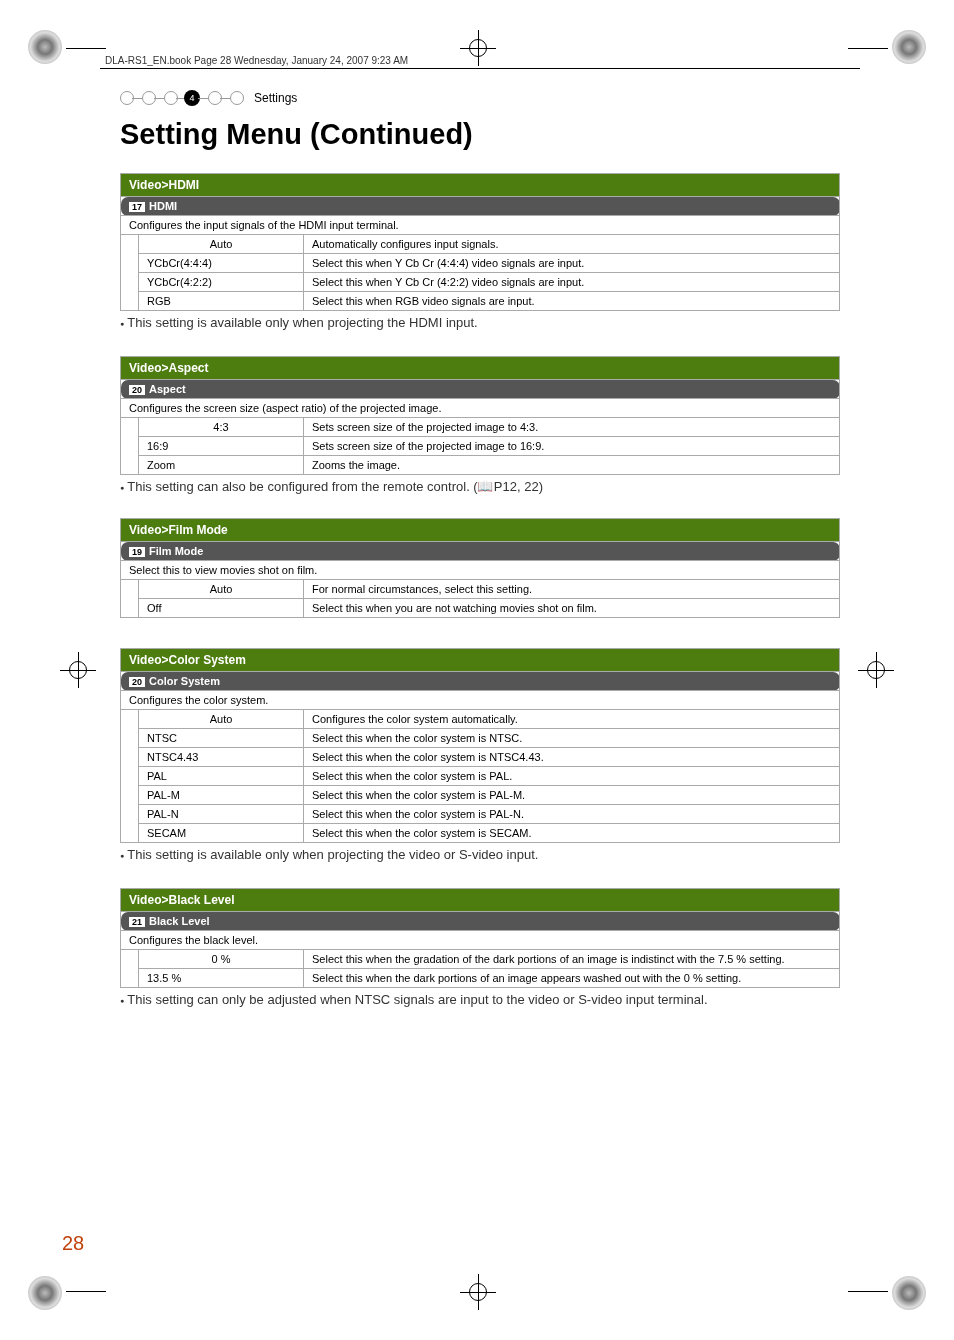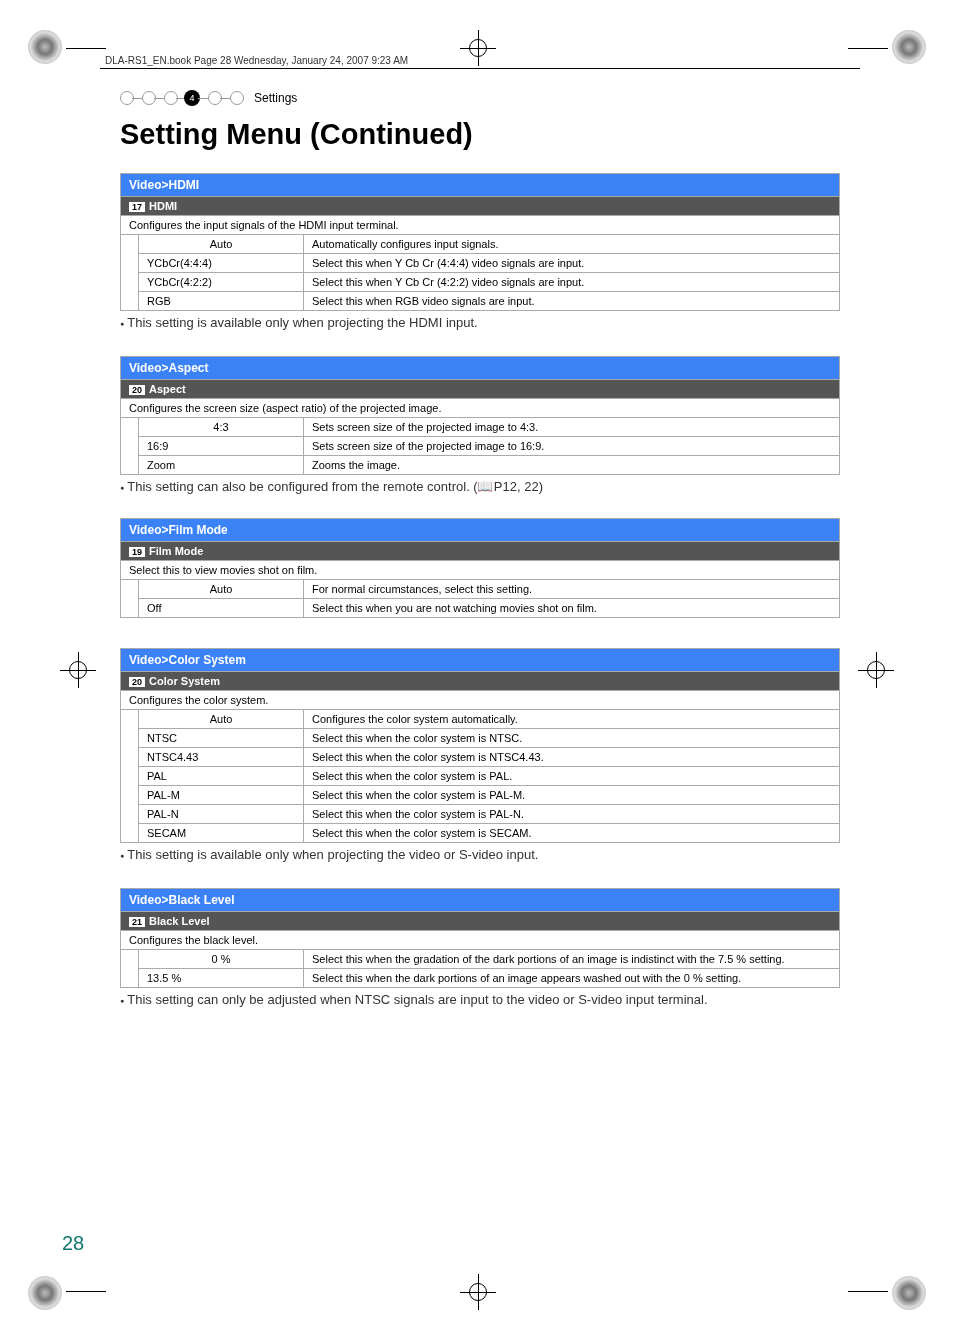--- a/index.html
+++ b/index.html
@@ -72,32 +72,33 @@
       margin-bottom: 22px;
     }
 
     .setting-table {
       width: 100%;
       border-collapse: collapse;
       font-size: 11px;
       margin-bottom: 4px;
     }
     .setting-table .hdr-path {
-      background: #3b82f6;
+      background: #4d7c0f;
       color: #fff;
       font-weight: bold;
       padding: 4px 8px;
       font-size: 12px;
     }
     .setting-table .hdr-name {
       background: #555;
       color: #fff;
       font-weight: bold;
       padding: 3px 8px;
       font-size: 11px;
+      border-radius: 7px;
     }
     .setting-table .num-box {
       display: inline-block;
       background: #fff;
       color: #000;
       padding: 0 3px;
       margin-right: 4px;
       font-size: 9px;
       font-weight: bold;
     }
@@ -125,21 +126,21 @@
       vertical-align: 1px;
     }
     .note-group { margin-bottom: 24px; }
     .note-group .note { margin-bottom: 1px; }
 
     .page-num {
       position: absolute;
       left: 62px;
       bottom: 85px;
       font-size: 20px;
-      color: #0f766e;
+      color: #c2410c;
     }
   </style>
 </head>
 <body>
 
 <div class="corner-rad" style="top:30px; left:28px;"></div>
 <div class="corner-rad" style="top:30px; right:28px;"></div>
 <div class="corner-rad" style="bottom:30px; left:28px;"></div>
 <div class="corner-rad" style="bottom:30px; right:28px;"></div>
 

